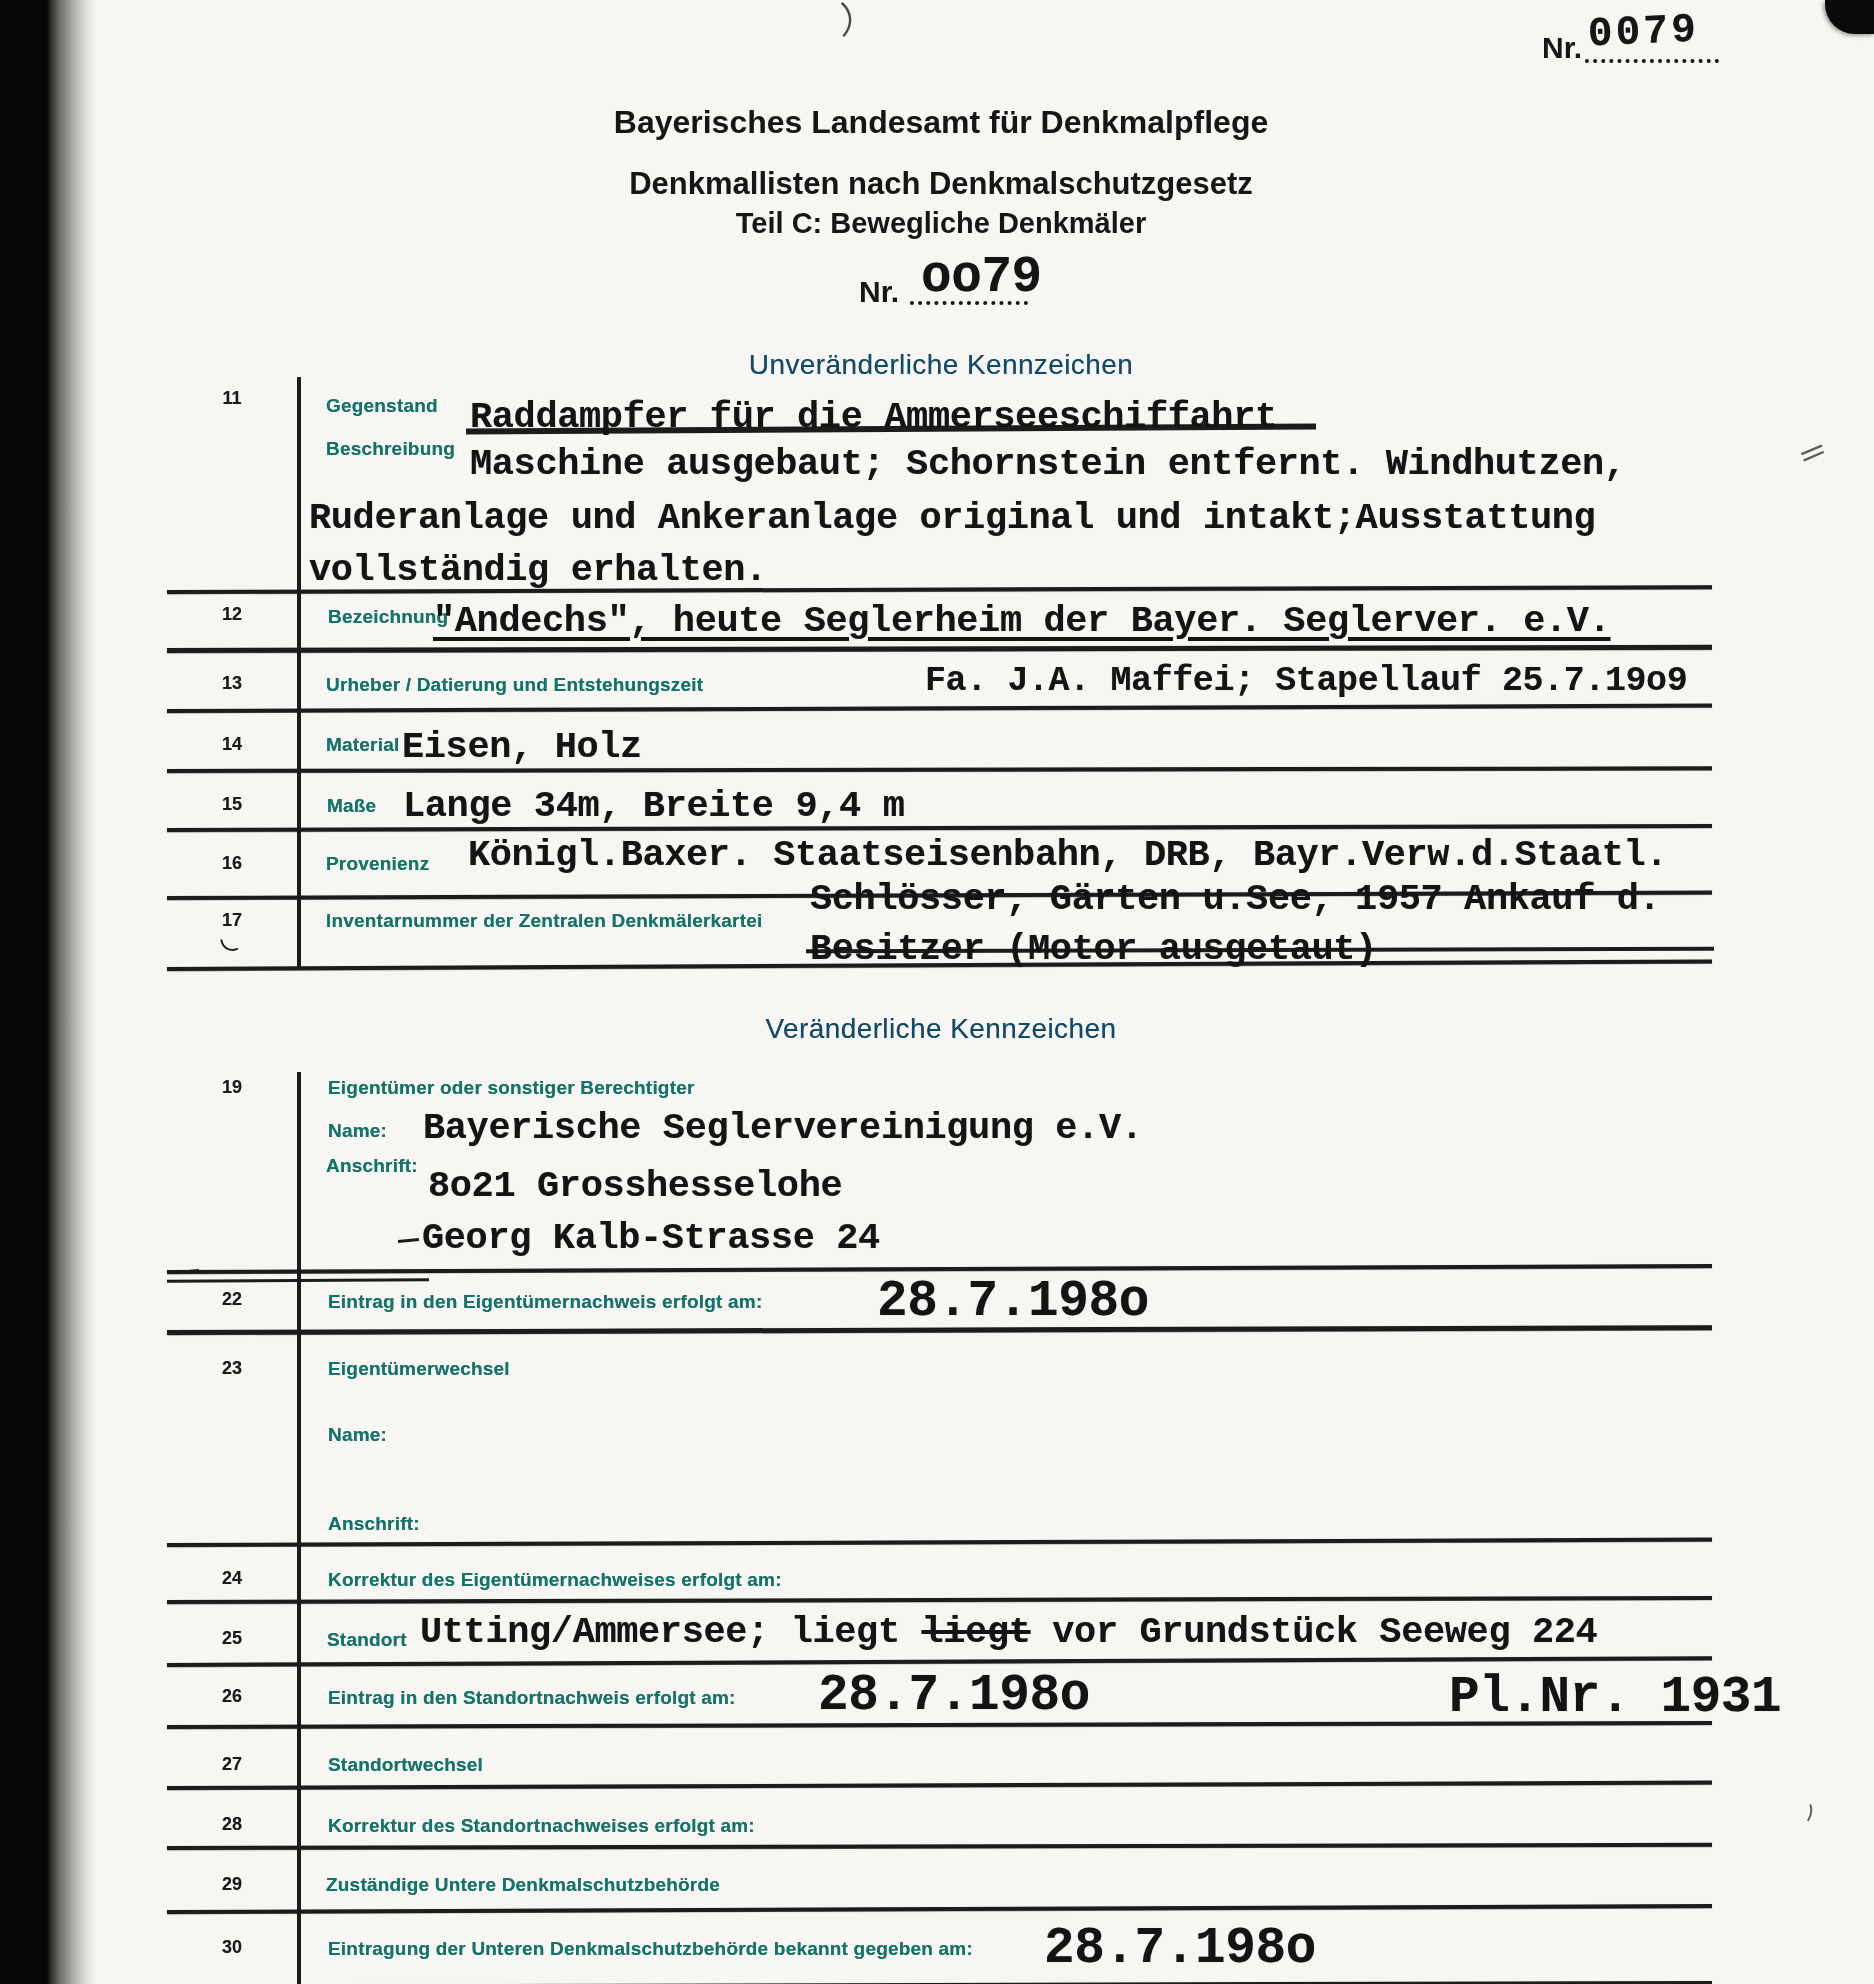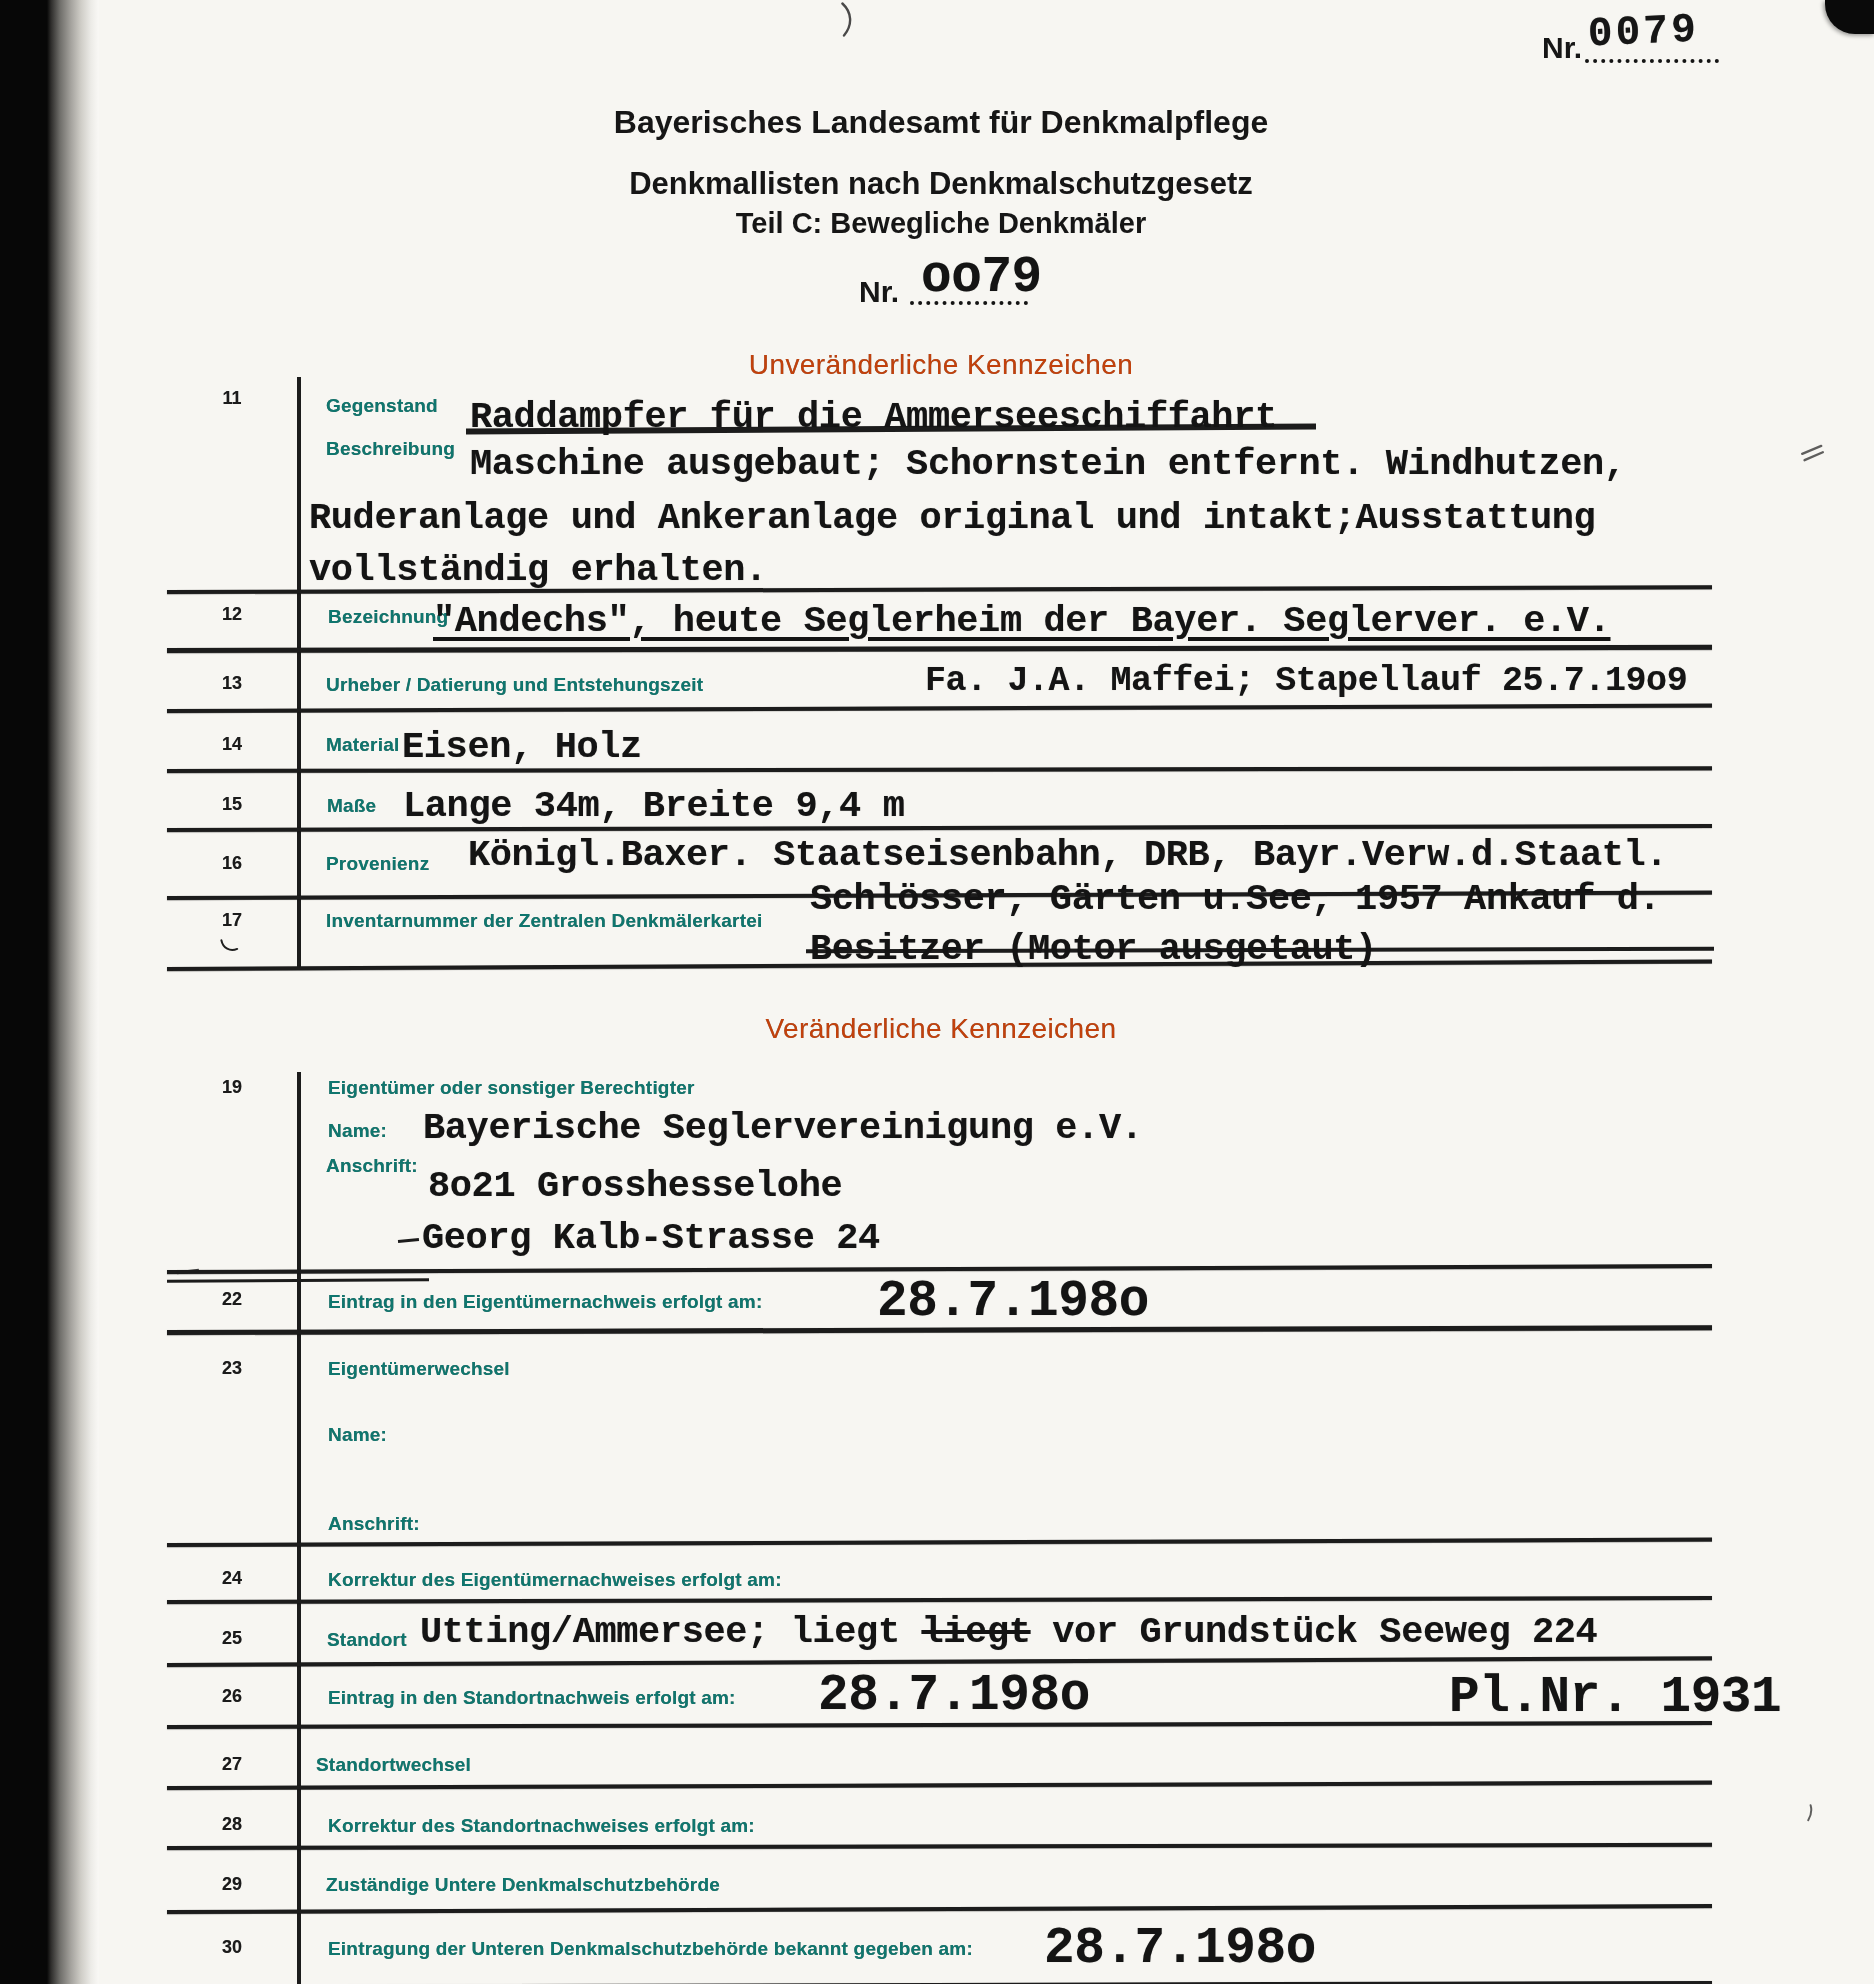--- a/index.html
+++ b/index.html
@@ -17,21 +17,21 @@
   
   .t { position: absolute; white-space: nowrap; }
   .lbl { font: 700 19px/1.05 "Liberation Sans", sans-serif; color:#0f766e;
     letter-spacing: 0.2px; text-shadow: 0 0 0.4px rgba(25,25,25,.55); }
   .num { font: 700 18px "Liberation Sans", sans-serif; width: 44px; text-align: center;
     color:#1b1b1b; text-shadow: 0 0 0.4px rgba(25,25,25,.5); }
   .ctr { left: 167px; width: 1548px; text-align: center; }
   .title1 { font: 700 32px "Liberation Sans", sans-serif; }
   .title2 { font: 700 31px "Liberation Sans", sans-serif; }
   .title3 { font: 600 29px "Liberation Sans", sans-serif; }
-  .sechdr { font: 500 28px "Liberation Sans", sans-serif; letter-spacing: 0.4px; color:#c2410c;
+  .sechdr { font: 500 28px "Liberation Sans", sans-serif; letter-spacing: 0.4px; color:#0c4a6e;
     text-shadow: 0 0 0.4px rgba(25,25,25,.5); }
   .nrlbl { font: 700 30px "Liberation Sans", sans-serif; }
   
   .typed { position: absolute; white-space: nowrap; color: #141414;
     font: 700 37px/0.95 "Liberation Mono", monospace; letter-spacing: -0.4px;
     text-shadow: 0 0 0.8px rgba(10,10,10,.35); }
   .typed-lg { font-size: 51px; }
   .hand { font: 700 41px "Liberation Mono", monospace; letter-spacing: 3.2px;
     transform: rotate(-2.5deg); text-shadow: 0 0 0.8px rgba(10,10,10,.4); }
   .strike { text-decoration: line-through; text-decoration-thickness: 3.6px; }
@@ -152,21 +152,21 @@
   <span class="t num" style="left:210px;top:1628px">25</span>
   <span class="t lbl" style="left:327px;top:1630px">Standort</span>
   <span class="typed" style="left:420px;top:1615px"><span>Utting/Ammersee; liegt </span><span class="strike">liegt</span><span> vor Grundstück Seeweg 224</span></span>
 
   <span class="t num" style="left:210px;top:1686px">26</span>
   <span class="t lbl" style="left:328px;top:1688px">Eintrag in den Standortnachweis erfolgt am:</span>
   <span class="typed typed-lg" style="left:818px;top:1672px">28.7.198o</span>
   <span class="typed typed-lg" style="left:1449px;top:1674px">Pl.Nr. 1931</span>
 
   <span class="t num" style="left:210px;top:1754px">27</span>
-  <span class="t lbl" style="left:316px;top:1755px">Standortwechsel</span>
+  <span class="t lbl" style="left:328px;top:1755px">Standortwechsel</span>
 
   <span class="t num" style="left:210px;top:1814px">28</span>
   <span class="t lbl" style="left:328px;top:1816px">Korrektur des Standortnachweises erfolgt am:</span>
 
   <span class="t num" style="left:210px;top:1874px">29</span>
   <span class="t lbl" style="left:326px;top:1875px">Zuständige Untere Denkmalschutzbehörde</span>
 
   <span class="t num" style="left:210px;top:1937px">30</span>
   <span class="t lbl" style="left:328px;top:1939px">Eintragung der Unteren Denkmalschutzbehörde bekannt gegeben am:</span>
   <span class="typed typed-lg" style="left:1044px;top:1925px">28.7.198o</span>

